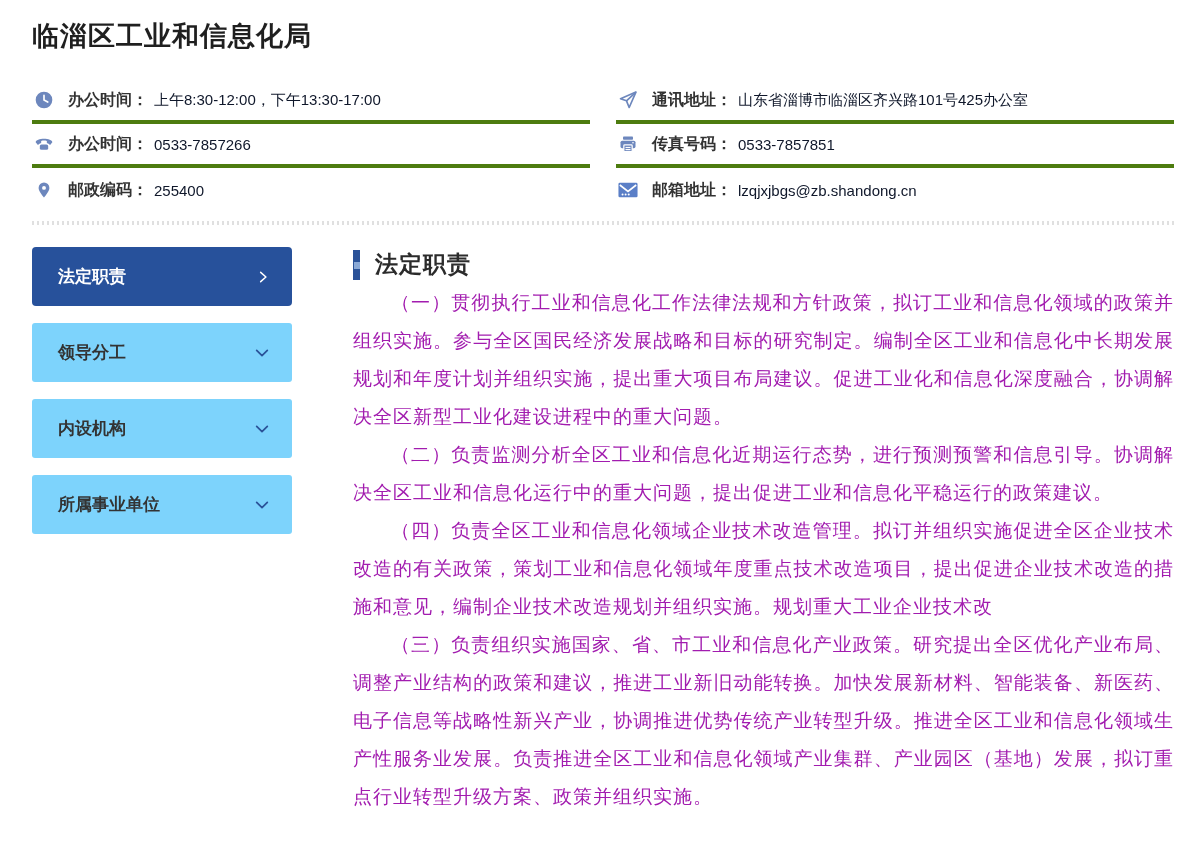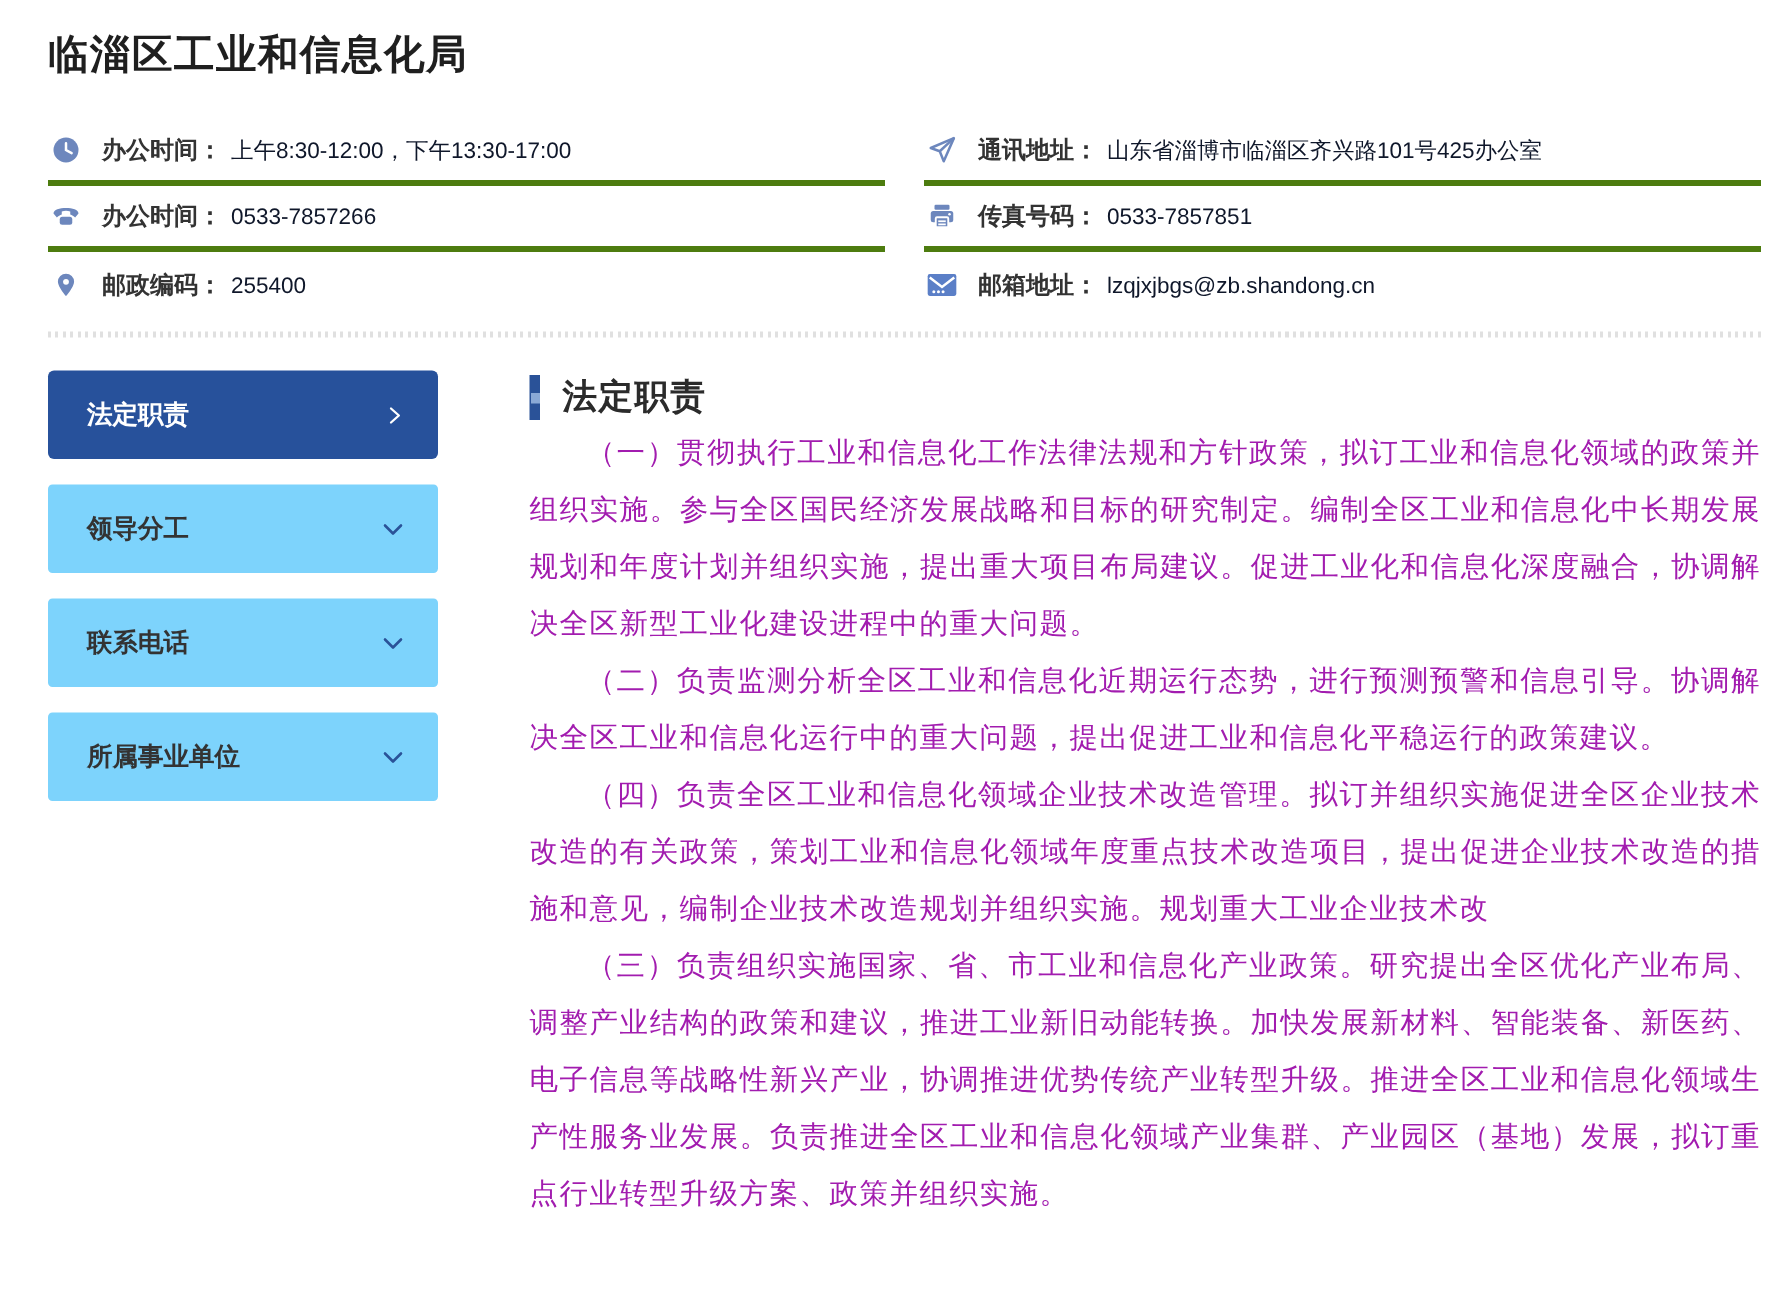--- a/index.html
+++ b/index.html
@@ -165,21 +165,21 @@
       </div>
       <div class="s-item">
         <span>领导分工</span>
         <span class="chev">
           <svg width="16" height="16" viewBox="0 0 24 24">
               <path d="M4 8 L12 16 L20 8" fill="none" stroke="#2a5298" stroke-width="2.6" stroke-linecap="round" stroke-linejoin="round"></path>
             </svg>
         </span>
       </div>
       <div class="s-item">
-        <span>联系电话</span>
+        <span>内设机构</span>
         <span class="chev">
           <svg width="16" height="16" viewBox="0 0 24 24">
               <path d="M4 8 L12 16 L20 8" fill="none" stroke="#2a5298" stroke-width="2.6" stroke-linecap="round" stroke-linejoin="round"></path>
             </svg>
         </span>
       </div>
       <div class="s-item">
         <span>所属事业单位</span>
         <span class="chev">
           <svg width="16" height="16" viewBox="0 0 24 24">

